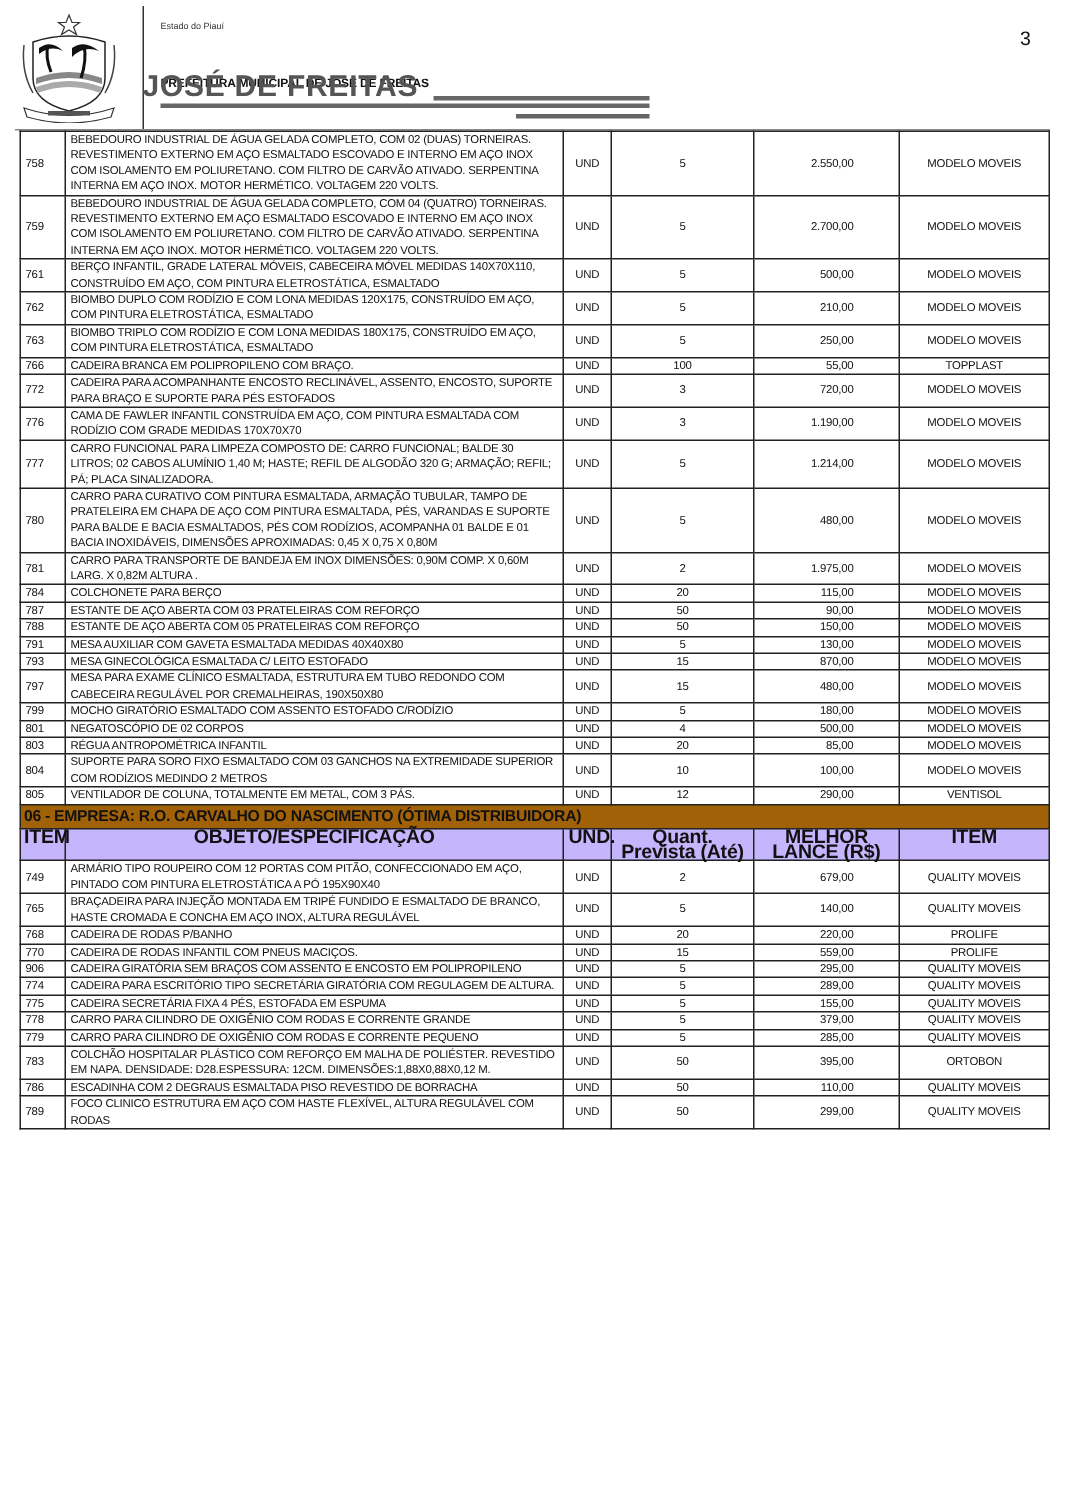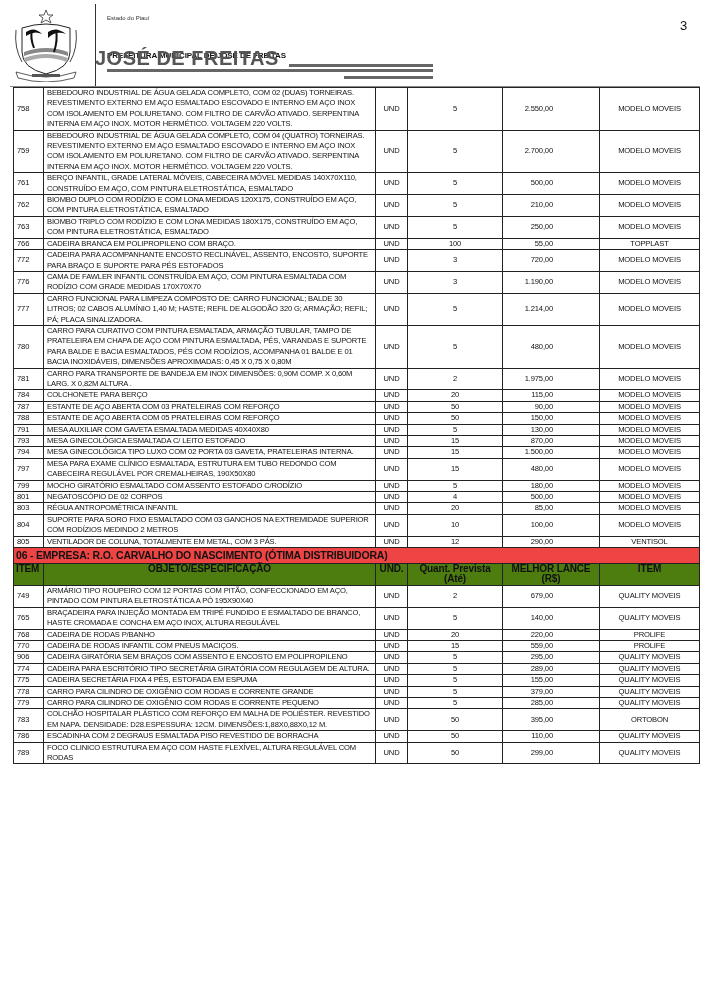--- a/index.html
+++ b/index.html
@@ -16,23 +16,23 @@
   .pagenum { position:absolute; left:680px; top:18px; font-size:13px; color:#111; }
   .topline { position:absolute; left:10px; top:86px; width:690px; height:1px; background:#888; }
 
   table { position:absolute; left:13px; top:87px; border-collapse:collapse; table-layout:fixed; width:686px; }
   td, th { border:1px solid #222; font-size:7.6px; line-height:10.4px; padding:0 3px; vertical-align:middle; letter-spacing:-0.15px; }
   col.c-item { width:30px; } col.c-desc { width:332px; } col.c-und { width:32px; }
   col.c-qty { width:95px; } col.c-price { width:97px; } col.c-marca { width:100px; }
   td.item { text-align:left; }
   td.desc { text-align:left; }
   td.und, td.qty, td.marca { text-align:center; }
-  td.price { text-align:right; padding-right:46px; }
-  tr.section td { background:#ef4444; font-weight:bold; font-size:10.5px; line-height:15px; padding-left:2px; letter-spacing:-0.2px; }
-  tr.colhead th { background:#4d7c0f; font-weight:bold; font-size:10px; line-height:10.4px; text-align:center; vertical-align:top; }
+  td.price { text-align:right; padding-right:30px; }
+  tr.section td { background:#a16207; font-weight:bold; font-size:10.5px; line-height:15px; padding-left:2px; letter-spacing:-0.2px; }
+  tr.colhead th { background:#c4b5fd; font-weight:bold; font-size:13px; line-height:10.4px; text-align:center; vertical-align:top; }
   tr.colhead th.item { text-align:left; padding-left:2px; }
 </style>
 </head>
 <body>
 
 <div class="header">
   <svg class="logo" viewBox="0 0 68 74">
     <polygon points="34,2 36,7 41,7 37,10 39,15 34,12 29,15 31,10 27,7 32,7" fill="none" stroke="#333" stroke-width="0.8"></polygon>
     <path d="M10,20 Q34,12 58,20 L58,44 Q58,60 34,66 Q10,60 10,44 Z" fill="#fff" stroke="#222" stroke-width="1"></path>
     <path d="M12,44 Q34,36 56,44 L56,48 Q34,40 12,48 Z" fill="#888"></path>
@@ -189,28 +189,20 @@
       </tr>
       <tr>
         <td class="item">793</td>
         <td class="desc">MESA GINECOLÓGICA ESMALTADA C/ LEITO ESTOFADO</td>
         <td class="und">UND</td>
         <td class="qty">15</td>
         <td class="price">870,00</td>
         <td class="marca">MODELO MOVEIS</td>
       </tr>
       <tr>
-        <td class="item">794</td>
-        <td class="desc">MESA GINECOLÓGICA TIPO LUXO COM 02 PORTA 03 GAVETA, PRATELEIRAS INTERNA.</td>
-        <td class="und">UND</td>
-        <td class="qty">15</td>
-        <td class="price">1.500,00</td>
-        <td class="marca">MODELO MOVEIS</td>
-      </tr>
-      <tr>
         <td class="item">797</td>
         <td class="desc">MESA PARA EXAME CLÍNICO ESMALTADA, ESTRUTURA EM TUBO REDONDO COM CABECEIRA REGULÁVEL POR CREMALHEIRAS, 190X50X80</td>
         <td class="und">UND</td>
         <td class="qty">15</td>
         <td class="price">480,00</td>
         <td class="marca">MODELO MOVEIS</td>
       </tr>
       <tr>
         <td class="item">799</td>
         <td class="desc">MOCHO GIRATÓRIO ESMALTADO COM ASSENTO ESTOFADO C/RODÍZIO</td>

